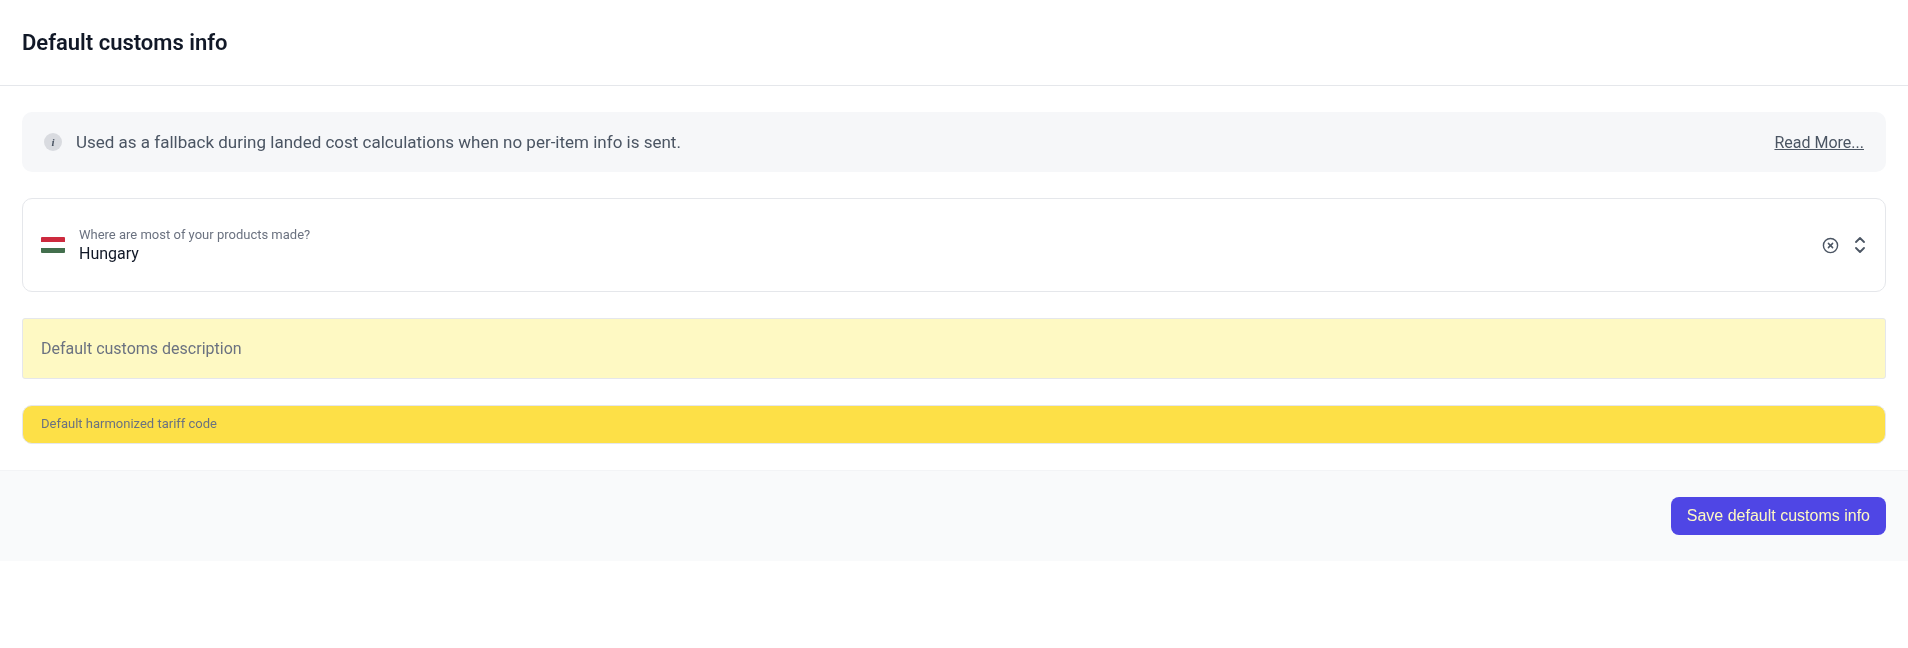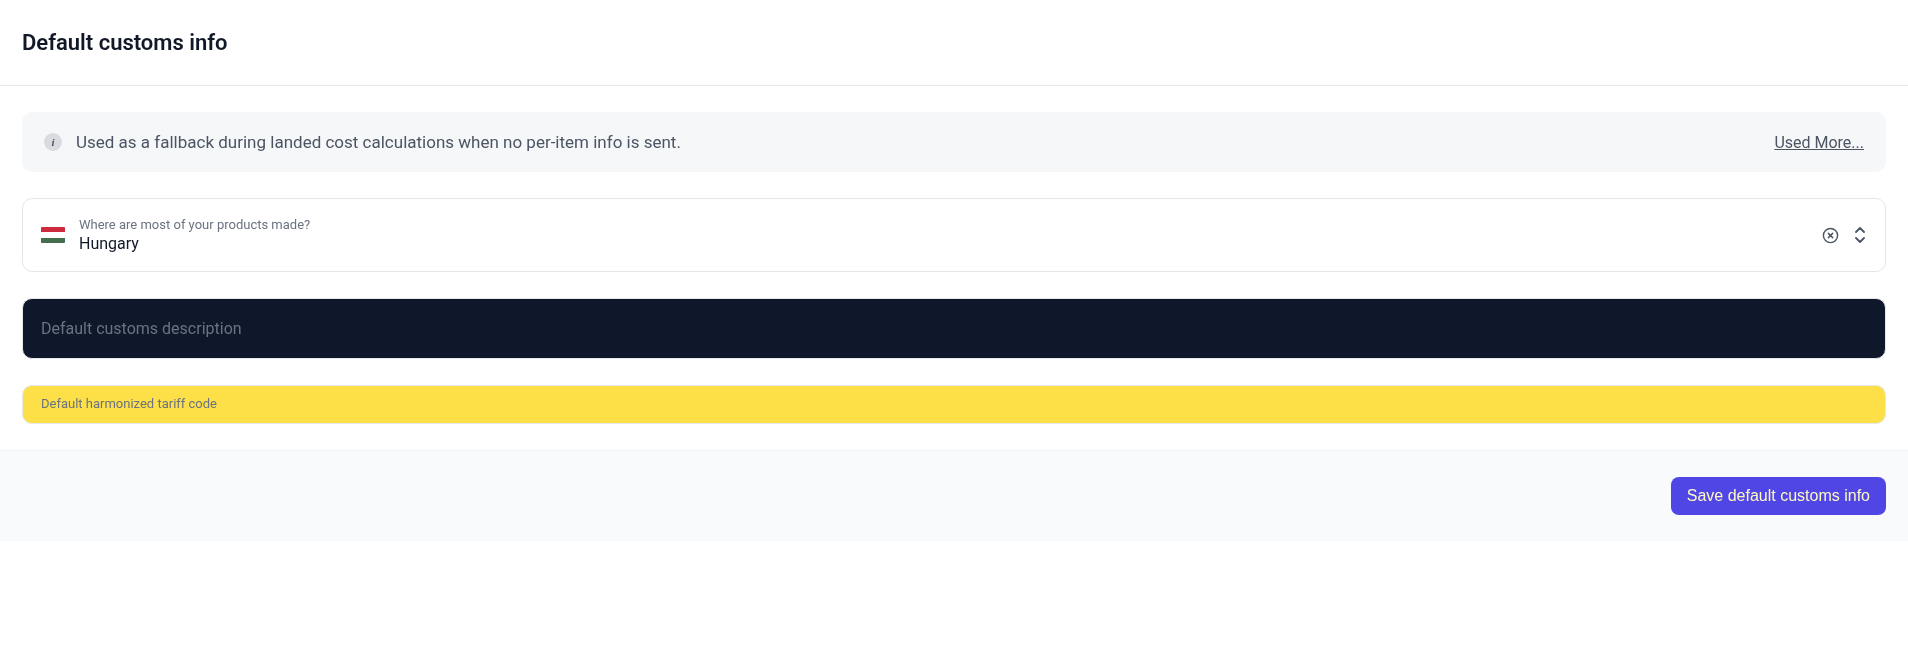--- a/index.html
+++ b/index.html
@@ -63,21 +63,21 @@
   }
   .read-more {
     font-size: 16px;
     color: #4b5563;
     text-decoration: underline;
     cursor: pointer;
   }
   .field-card {
     border: 1px solid #e5e7eb;
     border-radius: 10px;
-    padding: 18px 18px;
+    padding: 28px 18px;
     margin-bottom: 26px;
     display: flex;
     align-items: center;
     gap: 14px;
     background: #fff;
   }
   .flag {
     width: 24px;
     height: 16px;
     display: flex;
@@ -130,24 +130,24 @@
     display: flex;
     flex-direction: column;
     align-items: center;
     justify-content: center;
     cursor: pointer;
     color: #4b5563;
     gap: 2px;
   }
   .simple-field {
     border: 1px solid #e5e7eb;
-    border-radius: 10px;
+    border-radius: 3px;
     padding: 20px 18px;
     margin-bottom: 26px;
-    background: #0f172a;
+    background: #fef9c3;
   }
   .tariff-field {
     border: 1px solid #e5e7eb;
     border-radius: 10px;
     padding: 10px 18px 12px 18px;
     margin-bottom: 26px;
     background: #fde047;
   }
   .footer {
     background: #f9fafb;
@@ -176,21 +176,21 @@
 
 <div class="content">
 
   <div class="info-banner">
     <div class="info-left">
       <div class="info-icon">
         <span class="info-icon-inner">i</span>
       </div>
       <div class="info-text">Used as a fallback during landed cost calculations when no per-item info is sent.</div>
     </div>
-    <a class="read-more">Used More...</a>
+    <a class="read-more">Read More...</a>
   </div>
 
   <div class="field-card">
     <div class="flag">
       <div class="flag-stripe flag-red"></div>
       <div class="flag-stripe flag-white"></div>
       <div class="flag-stripe flag-green"></div>
     </div>
     <div class="field-body">
       <div class="field-label">Where are most of your products made?</div>

